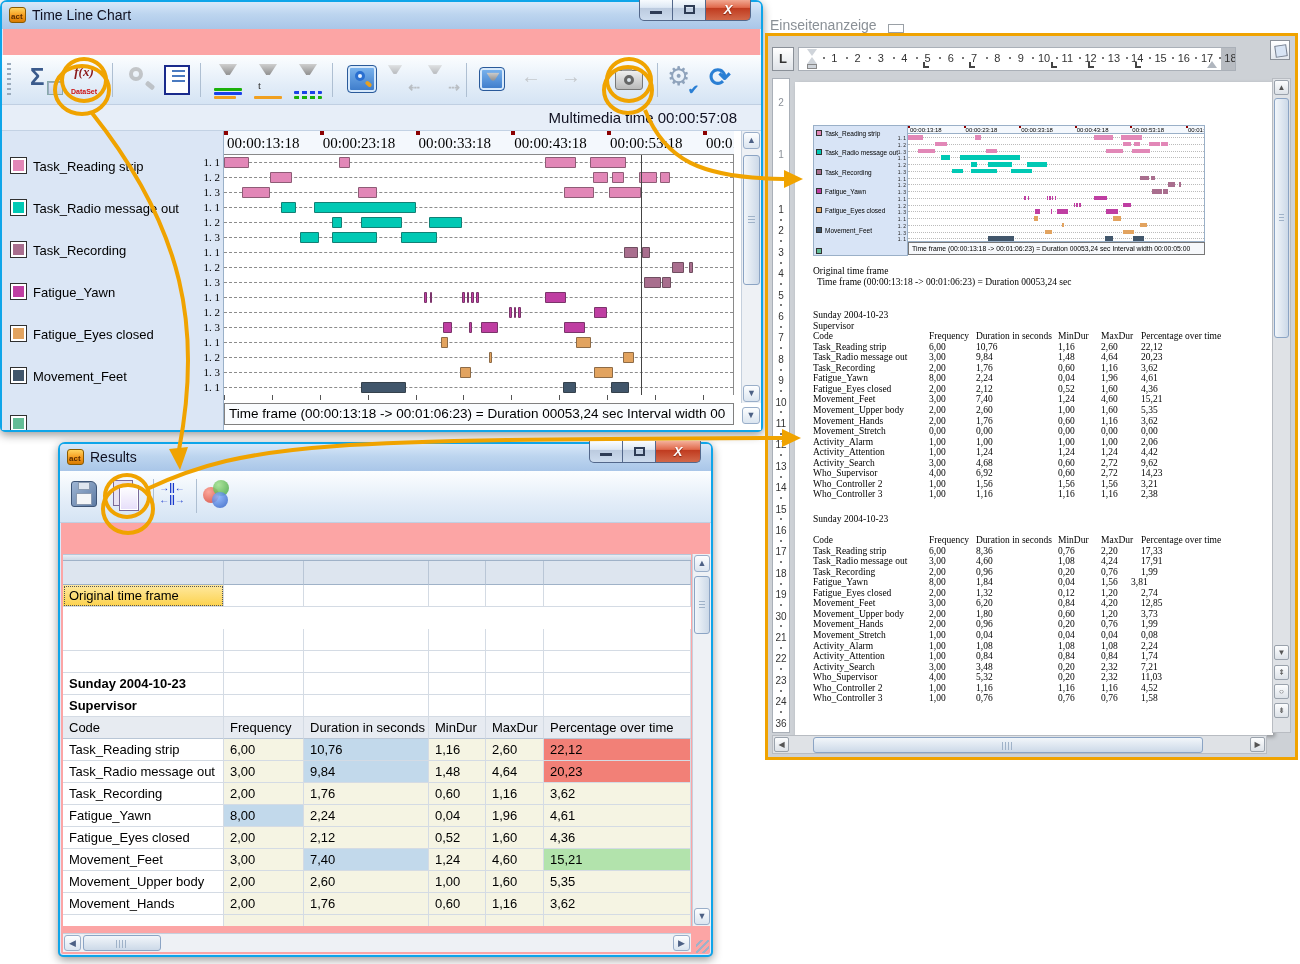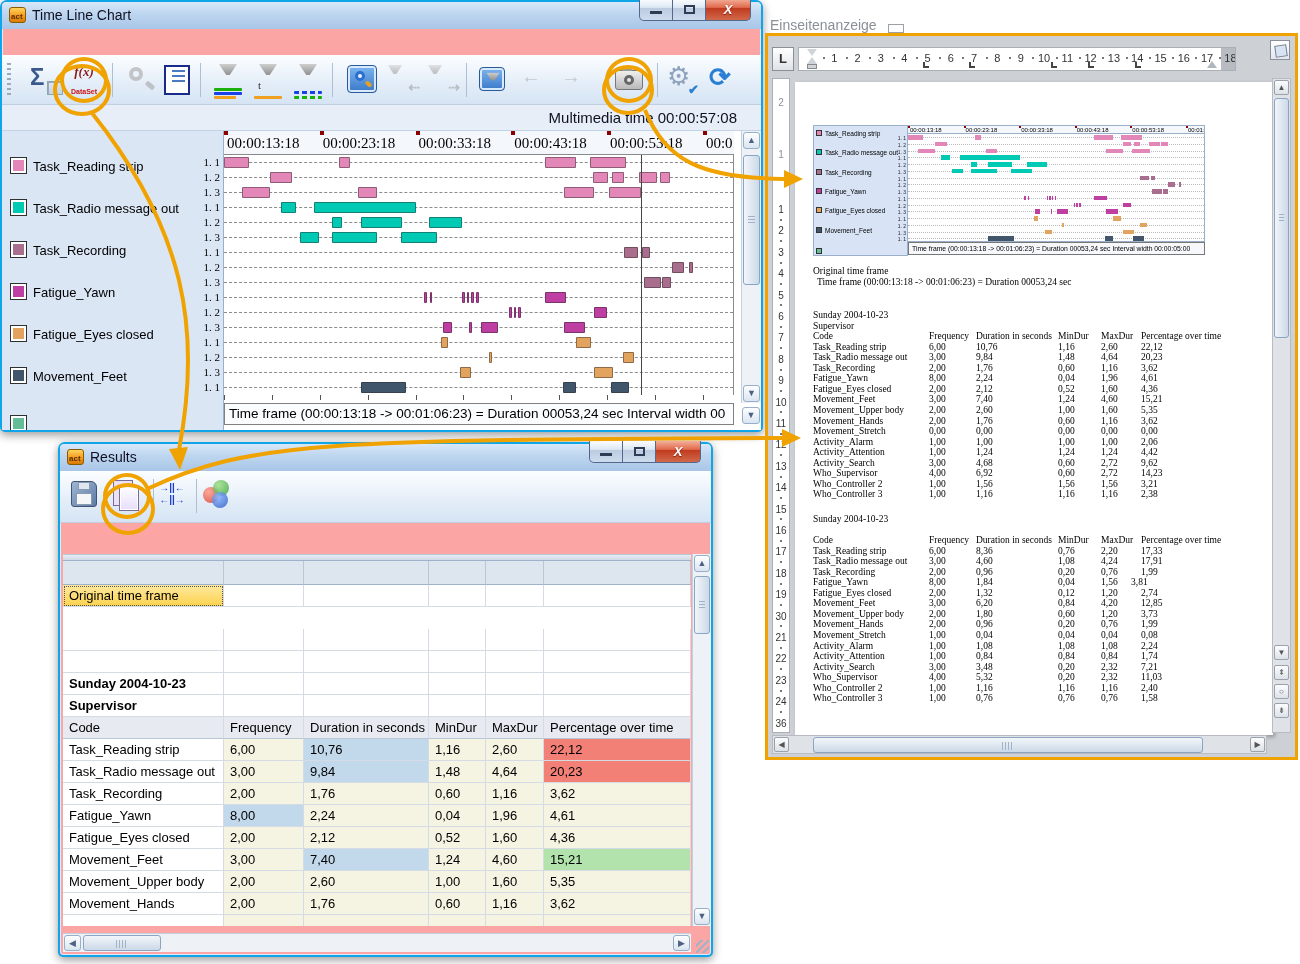--- a/index.html
+++ b/index.html
@@ -1160,21 +1160,21 @@
             <span style="left: 247px;">0,20</span>
             <span style="left: 290px;">2,32</span>
             <span style="left: 330px;">11,03</span>
           </div>
           <div class="rline" style="top: 600.7px;">
             <span style="left: 2px;">Who_Controller 2</span>
             <span style="left: 118px;">1,00</span>
             <span style="left: 165px;">1,16</span>
             <span style="left: 247px;">1,16</span>
             <span style="left: 290px;">1,16</span>
-            <span style="left: 330px;">2,40</span>
+            <span style="left: 330px;">4,52</span>
           </div>
           <div class="rline" style="top: 611.25px;">
             <span style="left: 2px;">Who_Controller 3</span>
             <span style="left: 118px;">1,00</span>
             <span style="left: 165px;">0,76</span>
             <span style="left: 247px;">0,76</span>
             <span style="left: 290px;">0,76</span>
             <span style="left: 330px;">1,58</span>
           </div>
         </div>

